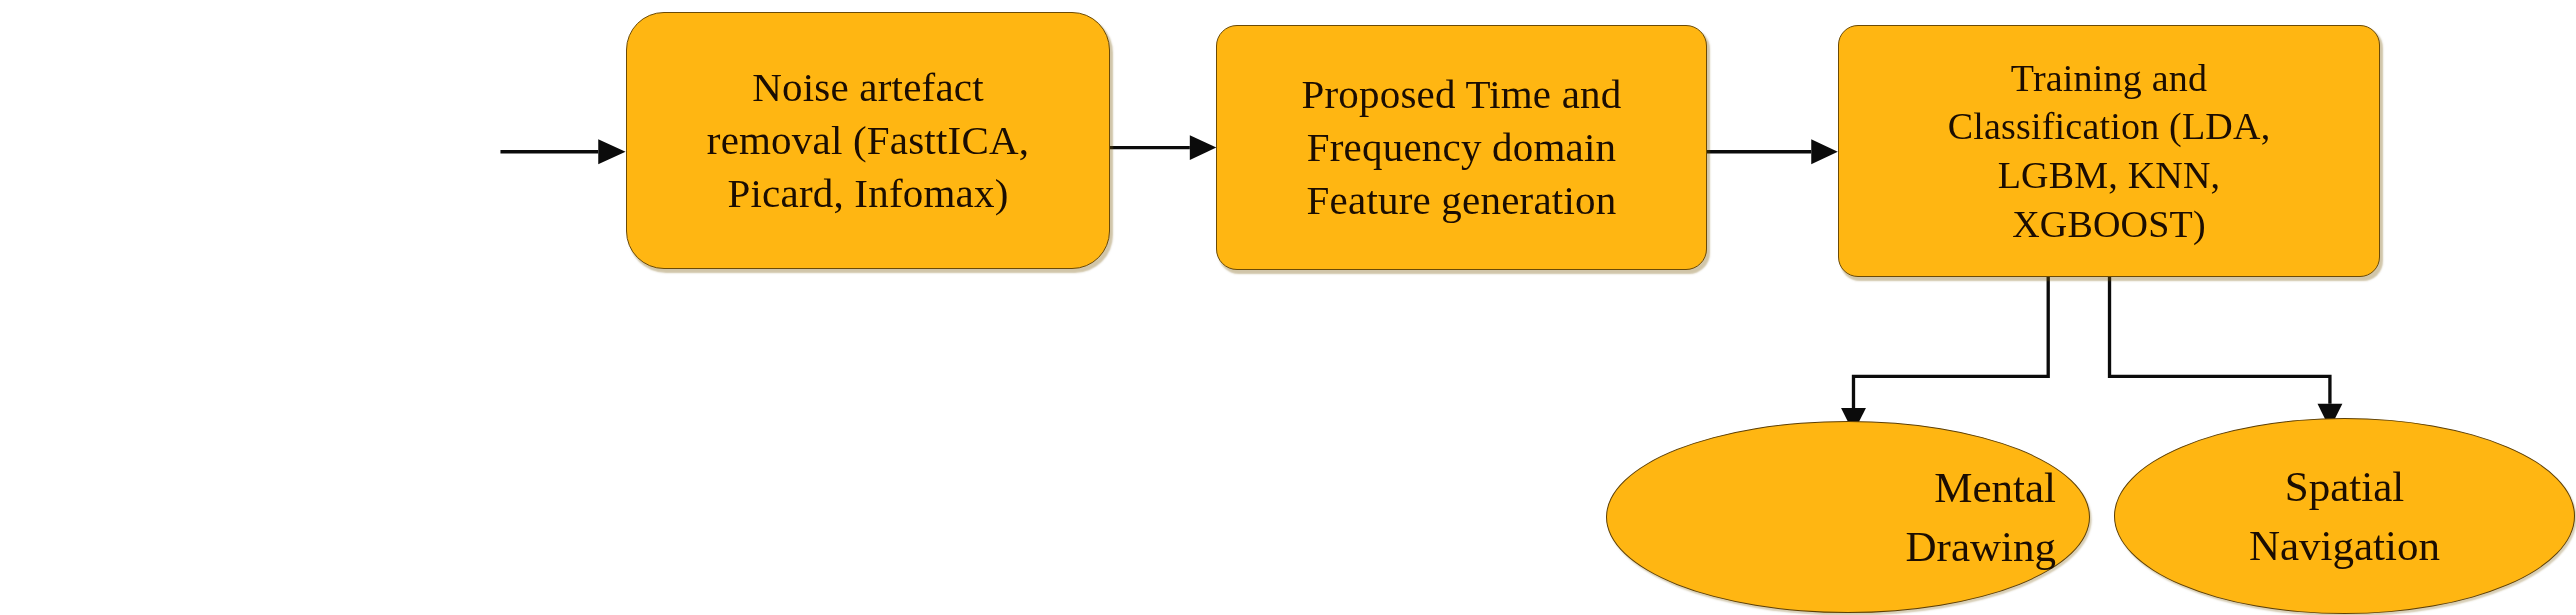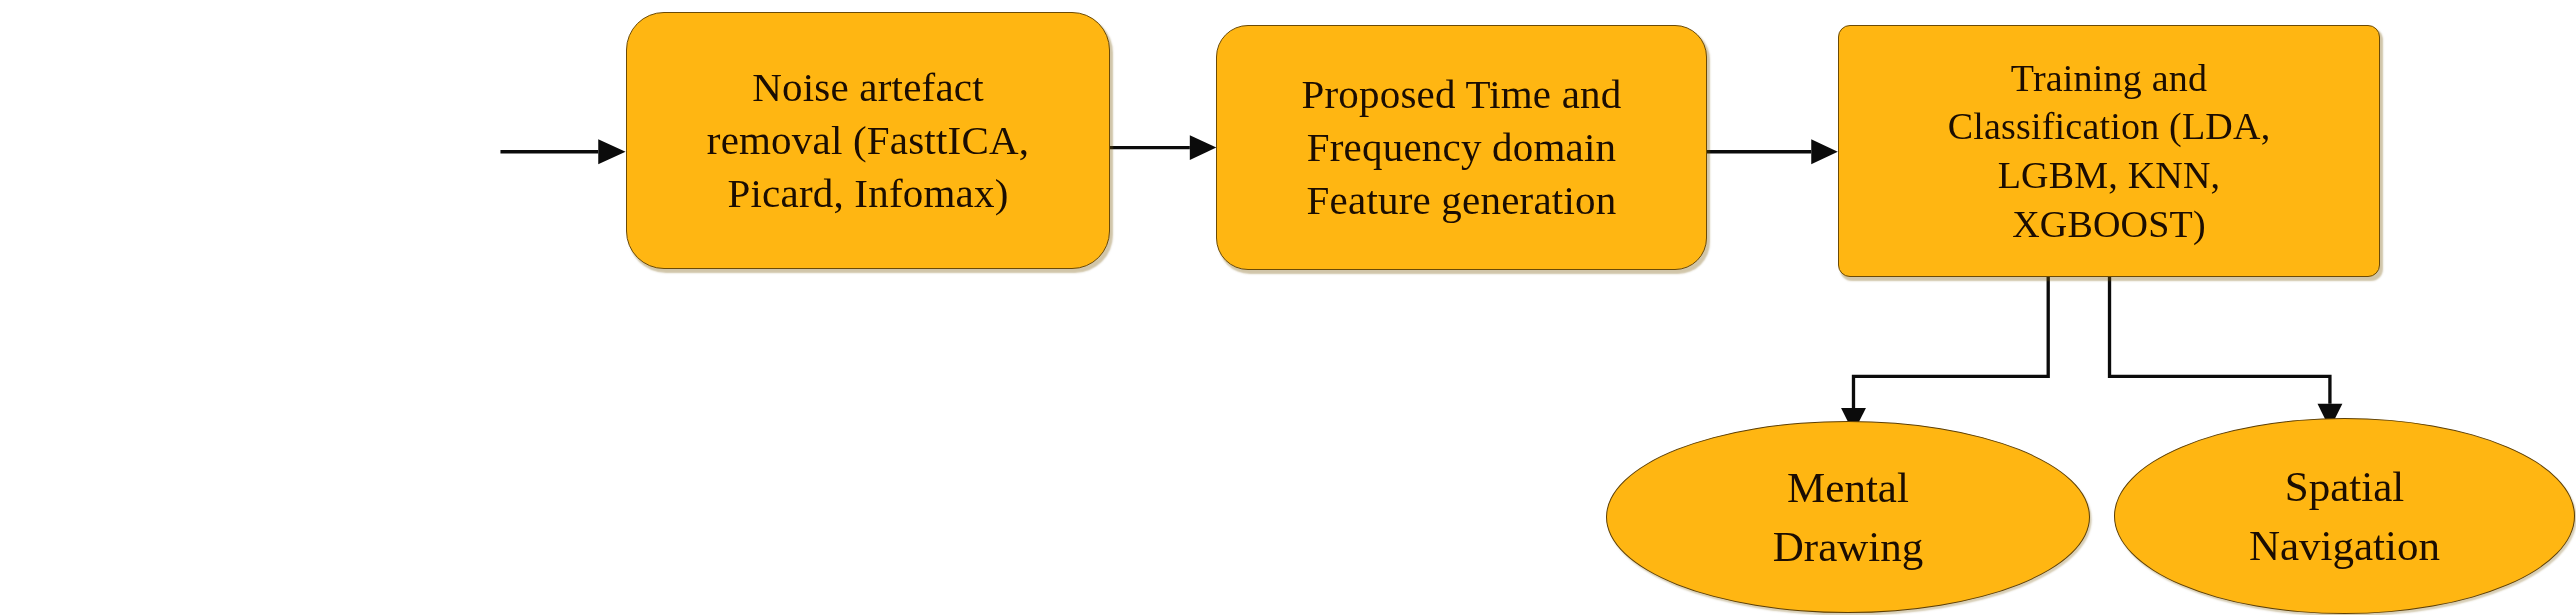--- a/index.html
+++ b/index.html
@@ -115,34 +115,34 @@
     </g>
   </svg>
 
 
   <div class="node-box" style="left:626px; top:12px; width:484px; height:257px; font-size:41px;">
     <span class="txt">Noise artefact
 removal (FasttICA,
 Picard, Infomax)</span>
   </div>
 
-  <div class="node-box" style="left:1216px; top:25px; width:491px; height:245px; font-size:41px; border-radius:32px;">
+  <div class="node-box" style="left:1216px; top:25px; width:491px; height:245px; font-size:41px; border-radius:21px;">
     <span class="txt">Proposed Time  and
 Frequency domain
 Feature generation</span>
   </div>
 
-  <div class="node-box" style="left:1838px; top:25px; width:542px; height:252px; font-size:38px; line-height:1.28; border-radius:12px;">
+  <div class="node-box" style="left:1838px; top:25px; width:542px; height:252px; font-size:38px; line-height:1.28; border-radius:20px;">
     <span class="txt">Training  and
 Classification (LDA,
 LGBM, KNN,
 XGBOOST)</span>
   </div>
 
-  <div class="node-ellipse" style="left:1606px; top:421px; width:484px; height:192px;">
+  <div class="node-ellipse" style="left:1606px; top:421px; width:484px; height:192px;text-align:right;">
     <span class="txt">Mental
 Drawing</span>
   </div>
 
   <div class="node-ellipse" style="left:2114px; top:418px; width:461px; height:196px;align-items:center;">
     <span class="txt">Spatial
 Navigation</span>
   </div>
 
 </div>

